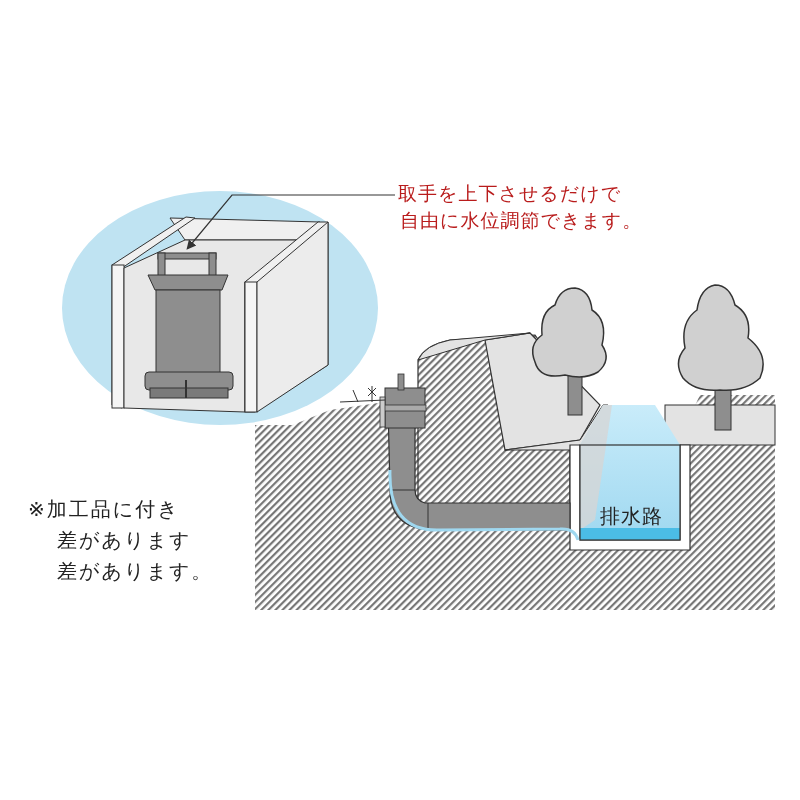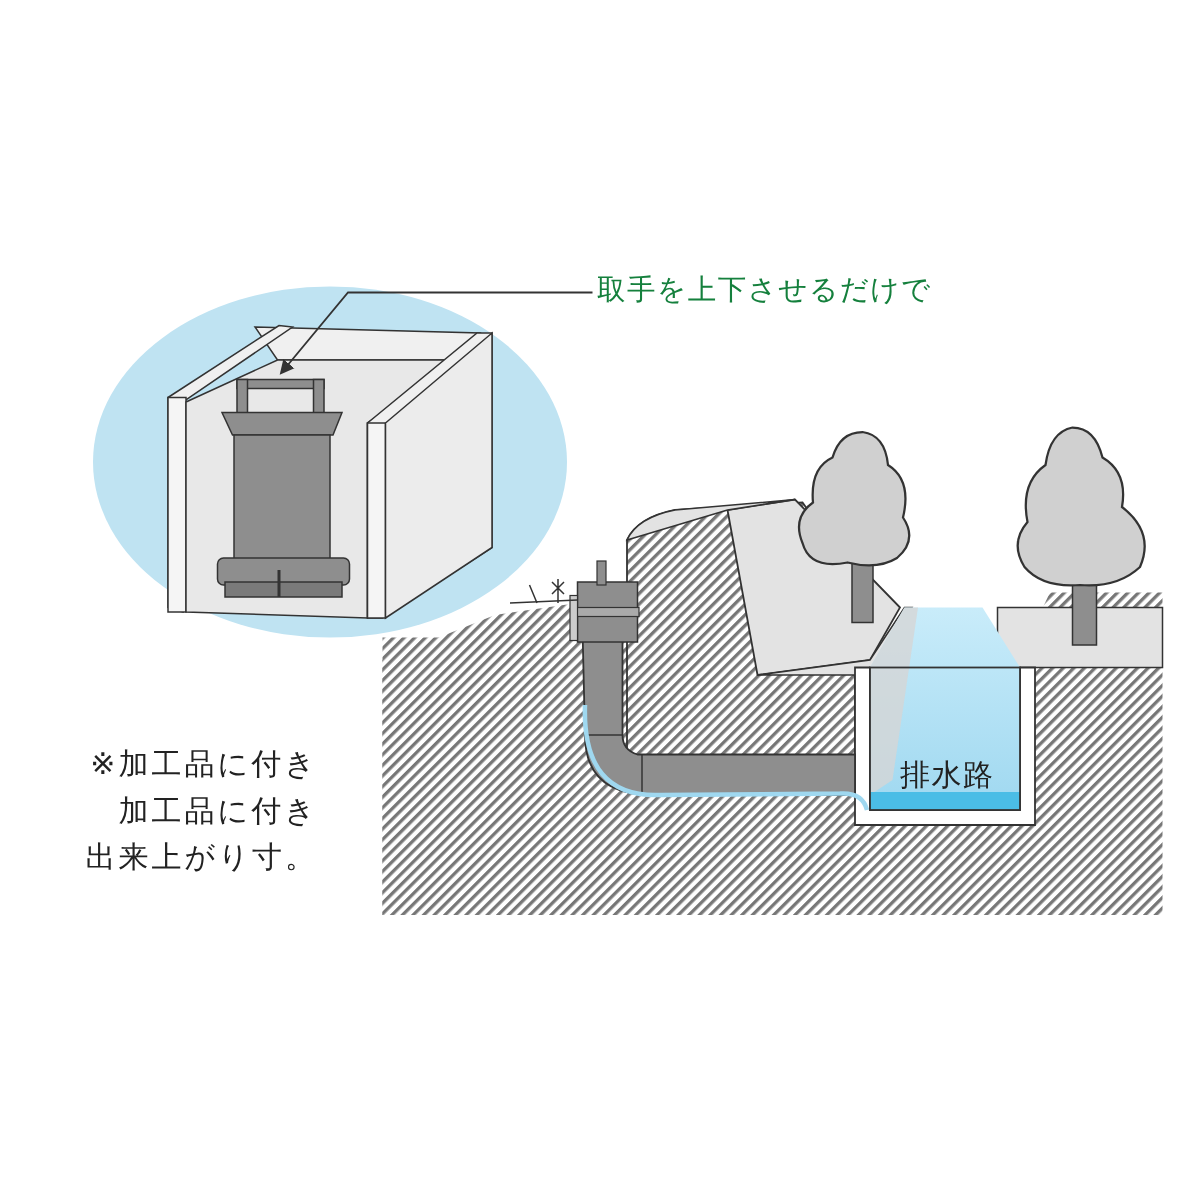--- a/index.html
+++ b/index.html
@@ -1,20 +1,20 @@
 <!DOCTYPE html>
 <html><head>
 <meta charset="utf-8">
 <style>
   html,body{margin:0;padding:0;background:#ffffff;}
   #stage{position:relative;width:800px;height:800px;overflow:hidden;background:#ffffff;font-family:"DejaVu Sans","Liberation Sans",sans-serif;}
   svg{position:absolute;left:0;top:0;}
-  .callout{position:absolute;left:398px;top:180px;font-size:19px;line-height:27px;color:#15803d;letter-spacing:1px;white-space:nowrap;}
+  .callout{position:absolute;left:398px;top:180px;font-size:19px;line-height:27px;color:#b91c1c;letter-spacing:1px;white-space:nowrap;}
   .note{position:absolute;left:28px;top:494px;font-size:20px;line-height:31px;color:#222;letter-spacing:2px;}
-  .note .line{display:block;white-space:nowrap;text-align:right;}
+  .note .line{display:block;white-space:nowrap;}
   .note .line.indent{padding-left:29px;}
   .channel-label{position:absolute;left:600px;top:503px;font-size:20px;color:#222;letter-spacing:1px;white-space:nowrap;}
 </style>
 </head>
 <body>
 
 <div id="stage">
 <svg width="800" height="800" viewBox="0 0 800 800">
   <defs>
     <pattern id="hatch" patternUnits="userSpaceOnUse" width="5" height="5" patternTransform="rotate(45)">
@@ -87,22 +87,23 @@
     <rect x="145" y="372" width="88" height="18" rx="4" fill="#8e8e8e" stroke="#333" stroke-width="1"></rect>
     <rect x="150" y="388" width="78" height="10" fill="#7a7a7a" stroke="#333" stroke-width="1"></rect>
     <line x1="186" y1="380" x2="186" y2="398" stroke="#333" stroke-width="2"></line>
   </g>
 
   <path d="M395,195 L232,195 L188,248" fill="none" stroke="#333" stroke-width="1.2" marker-end="url(#arrow)"></path>
 </svg>
 
 <div class="callout">
   <div>取手を上下させるだけで</div>
+  <div style="padding-left:2px;">自由に水位調節できます。</div>
 </div>
 
 <div class="note">
   <span class="line">※加工品に付き</span>
-  <span class="line indent">加工品に付き</span>
-  <span class="line indent">出来上がり寸。</span>
+  <span class="line indent">差があります</span>
+  <span class="line indent">差があります。</span>
 </div>
 
 <div class="channel-label">排水路</div>
 </div>
 
 </body></html>

